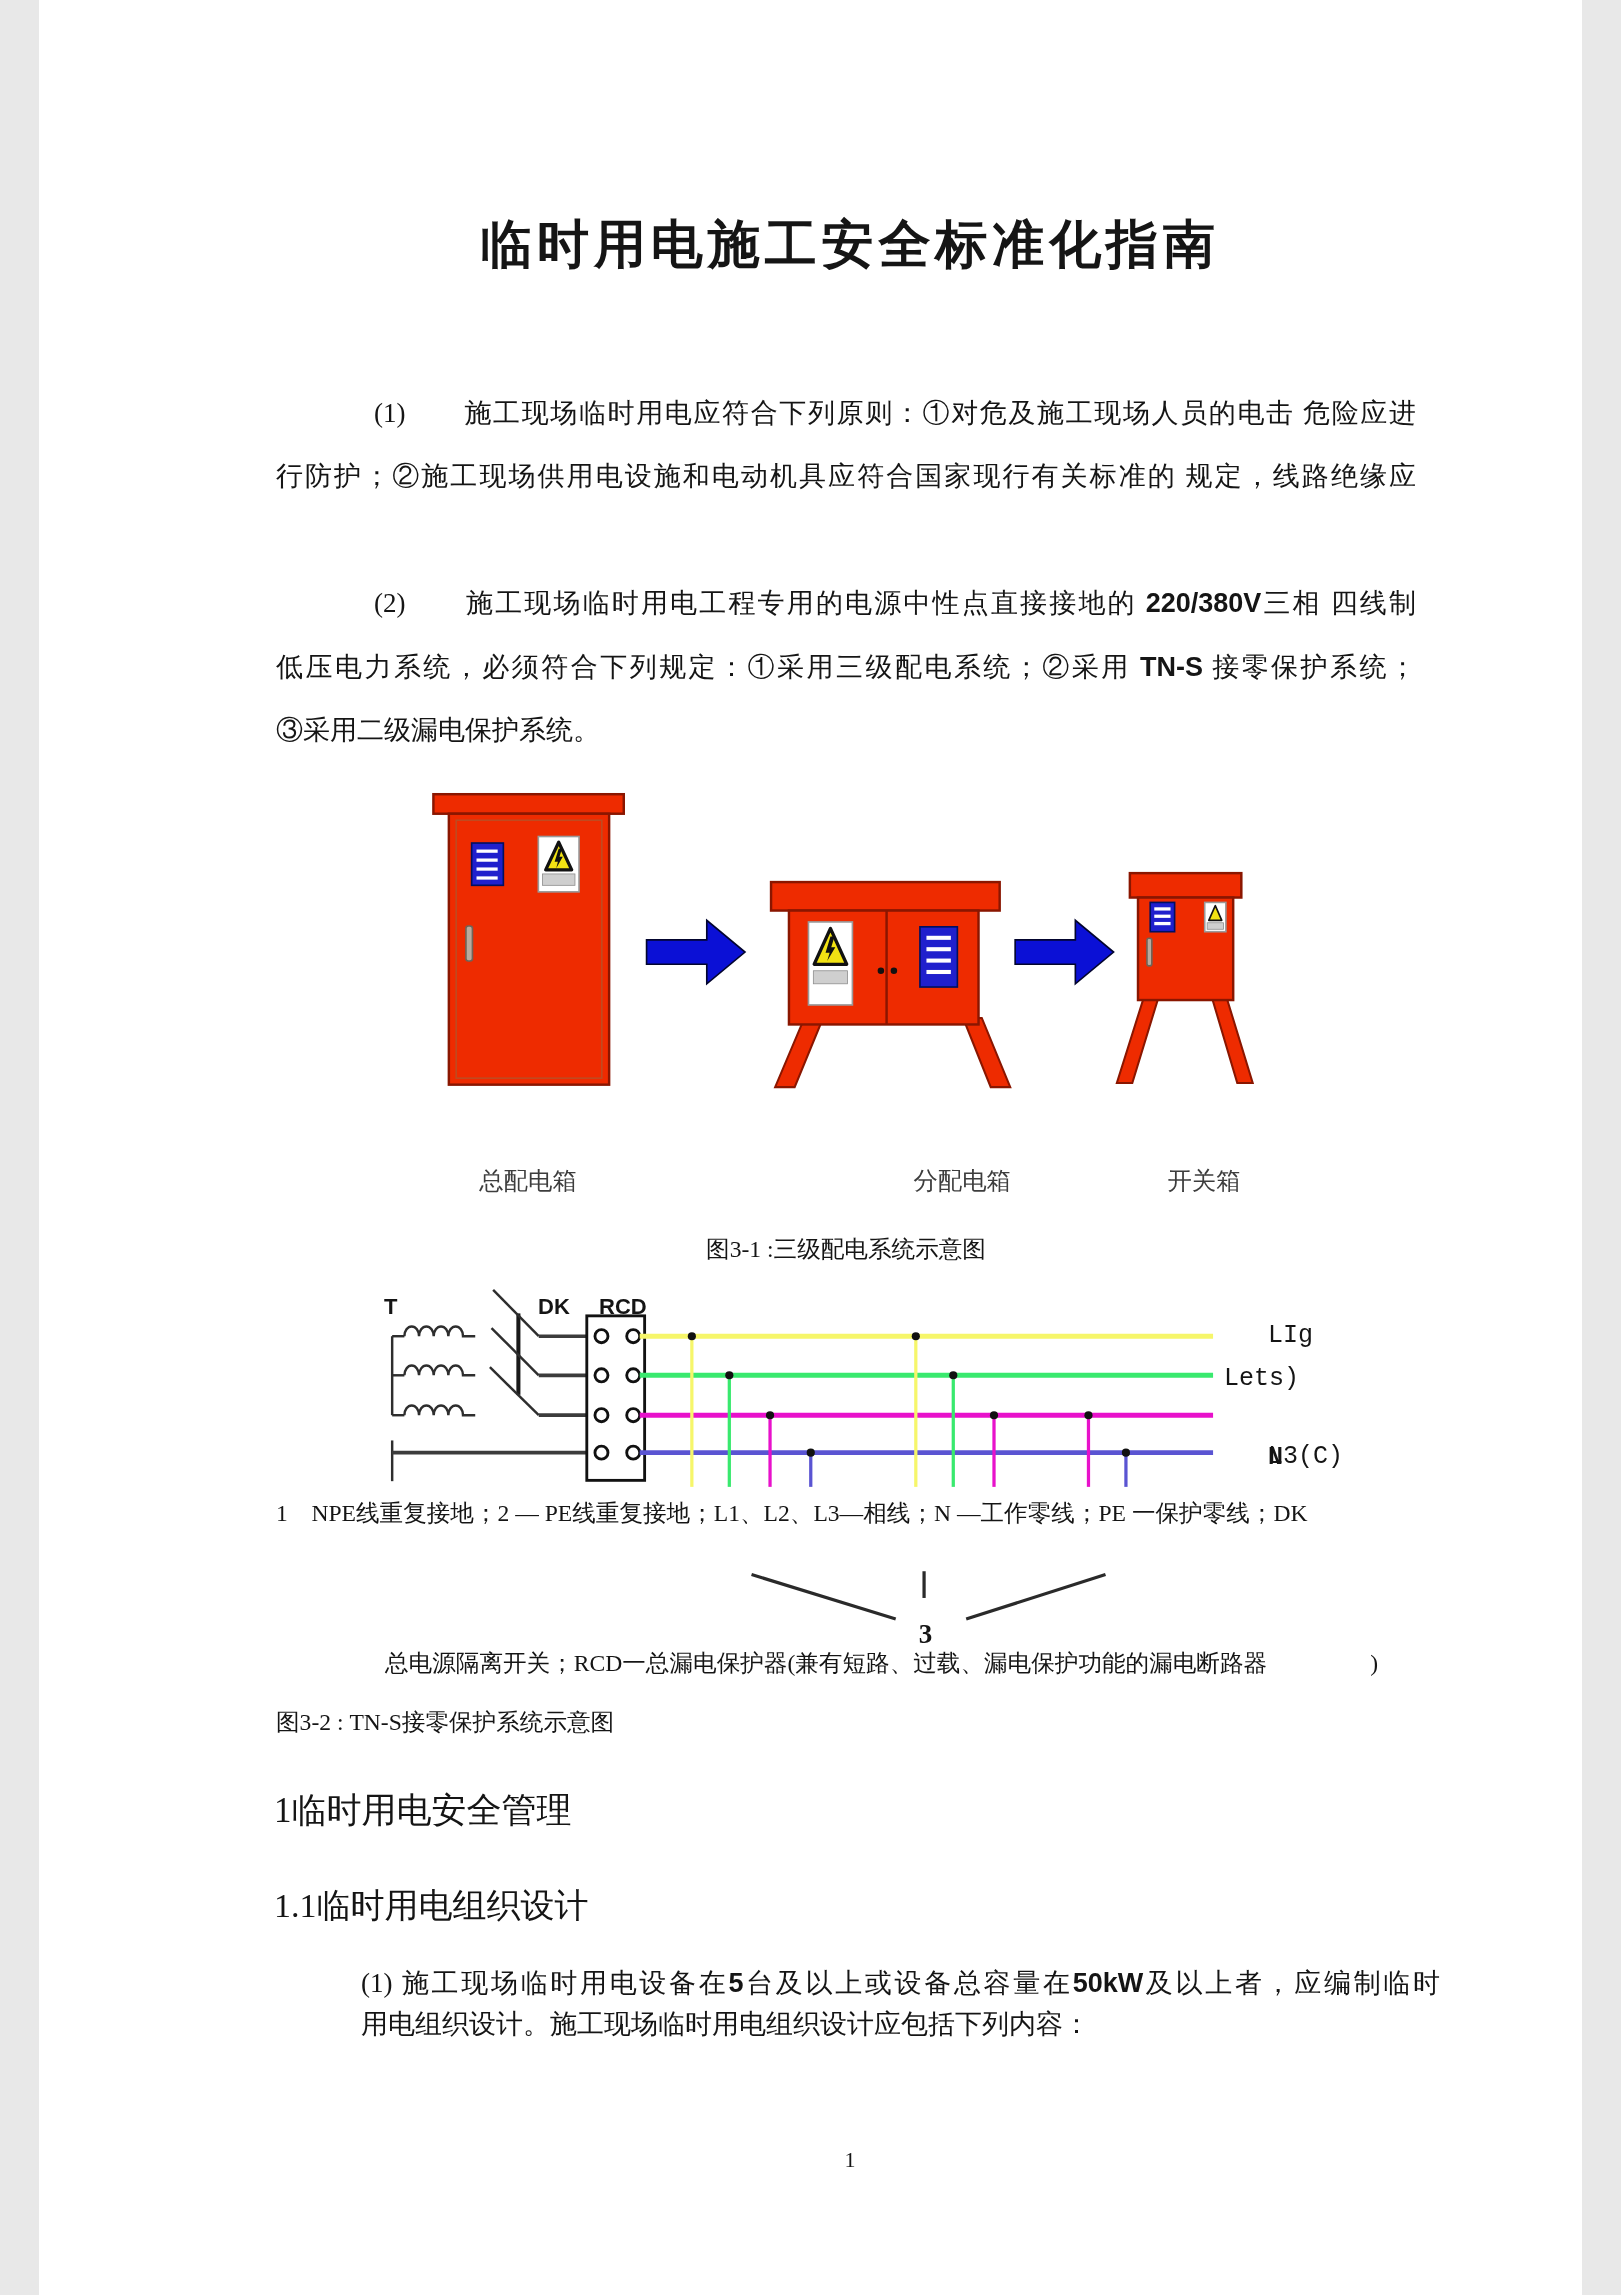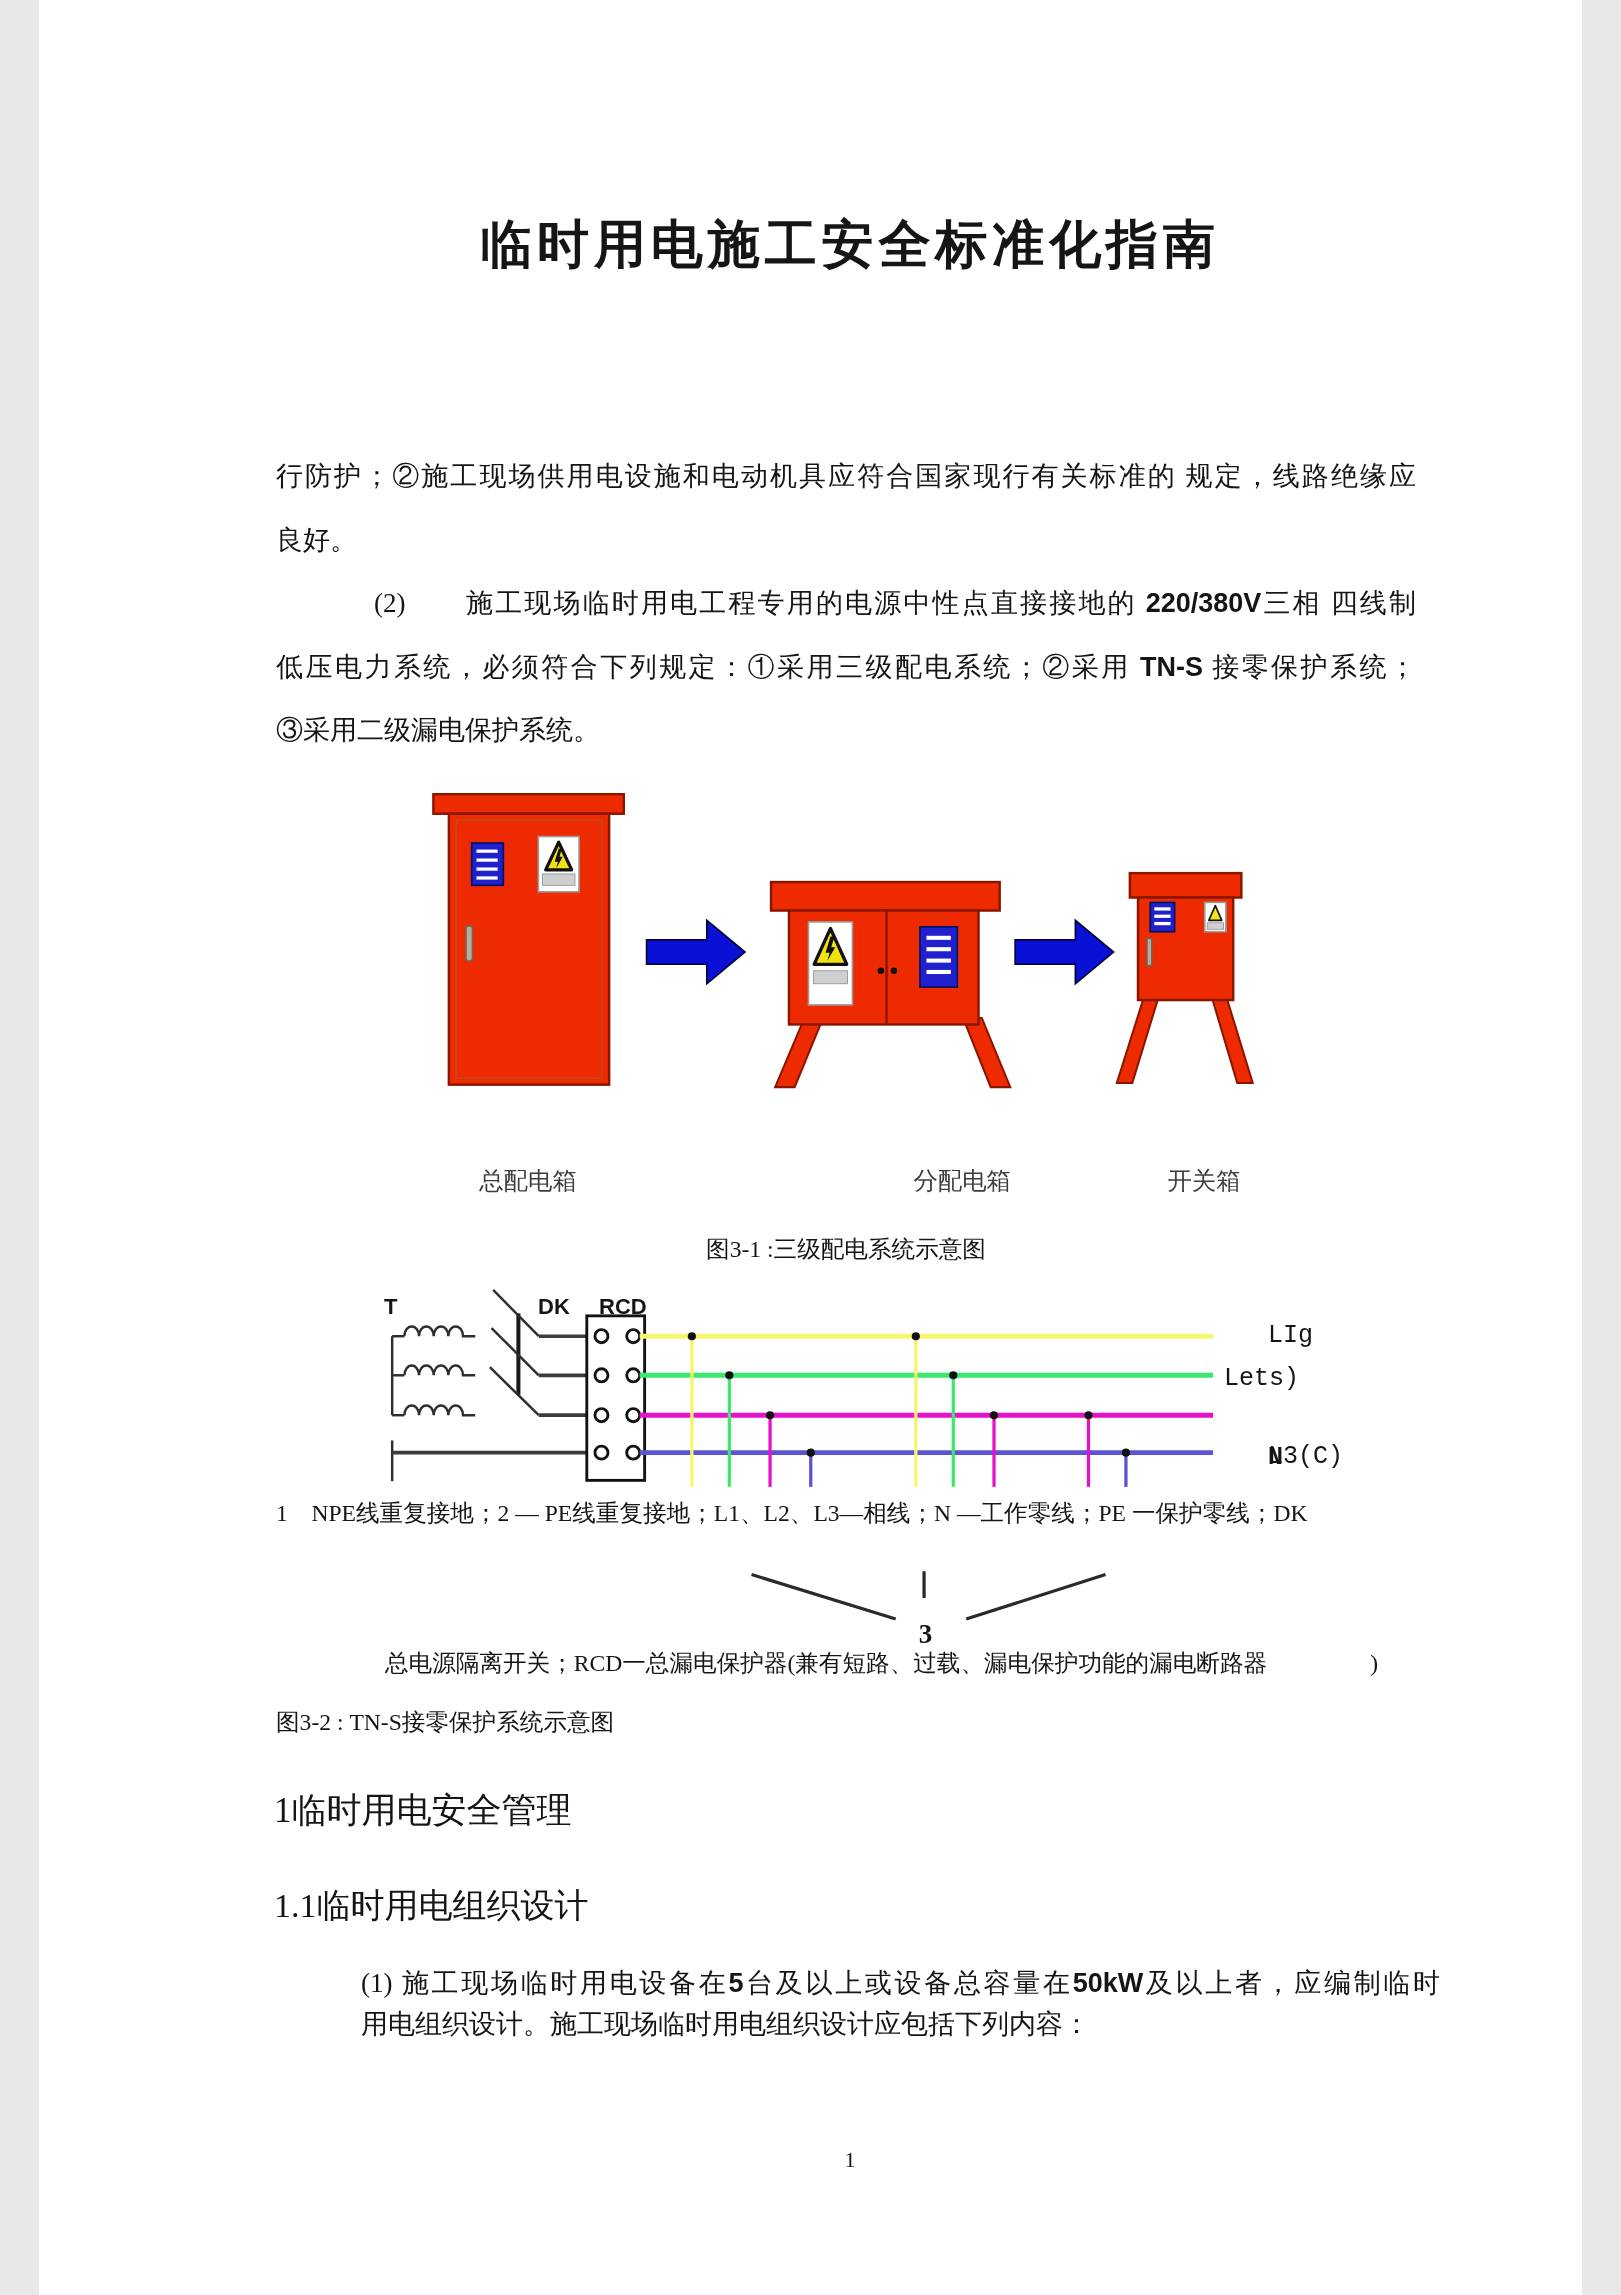--- a/index.html
+++ b/index.html
@@ -62,22 +62,22 @@
   .dot{fill:#111;}
   .annline{stroke:#2a2a2a;stroke-width:4;fill:none;}
 </style>
 </head>
 <body>
 
 <div class="page">
 
   <div class="abs doc-title">临时用电施工安全标准化指南</div>
 
+  <div class="abs bodyline just ind" style="top:397px;">(1)　　施工现场临时用电应符合下列原则：①对危及施工现场人员的电击 危险应进</div>
   <div class="abs bodyline just" style="top:460px;">行防护；②施工现场供用电设施和电动机具应符合国家现行有关标准的 规定，线路绝缘应</div>
-  <div class="abs bodyline" style="top:524px;">良好。</div>
   <div class="abs bodyline just ind" style="top:587px;"><span>(2)　　施工现场临时用电工程专用的电源中性点直接接地的 </span><span class="num">220/380V</span><span>三相 四线制</span></div>
   <div class="abs bodyline just" style="top:651px;"><span>低压电力系统，必须符合下列规定：①采用三级配电系统；②采用 </span><span class="num">TN-S</span><span> 接零保护系统；</span></div>
   <div class="abs bodyline" style="top:714px;">③采用二级漏电保护系统。</div>
 
   <svg class="abs" style="top:782px;left:358px;" width="945" height="358" viewBox="0 0 1160 440">
 
     <g>
       <rect class="red-fill" x="44" y="15" width="234" height="24"></rect>
       <rect class="red-fill" x="63" y="39" width="197" height="333"></rect>
       <rect fill="none" stroke="#c04a20" stroke-width="2" x="72" y="47" width="179" height="317"></rect>

